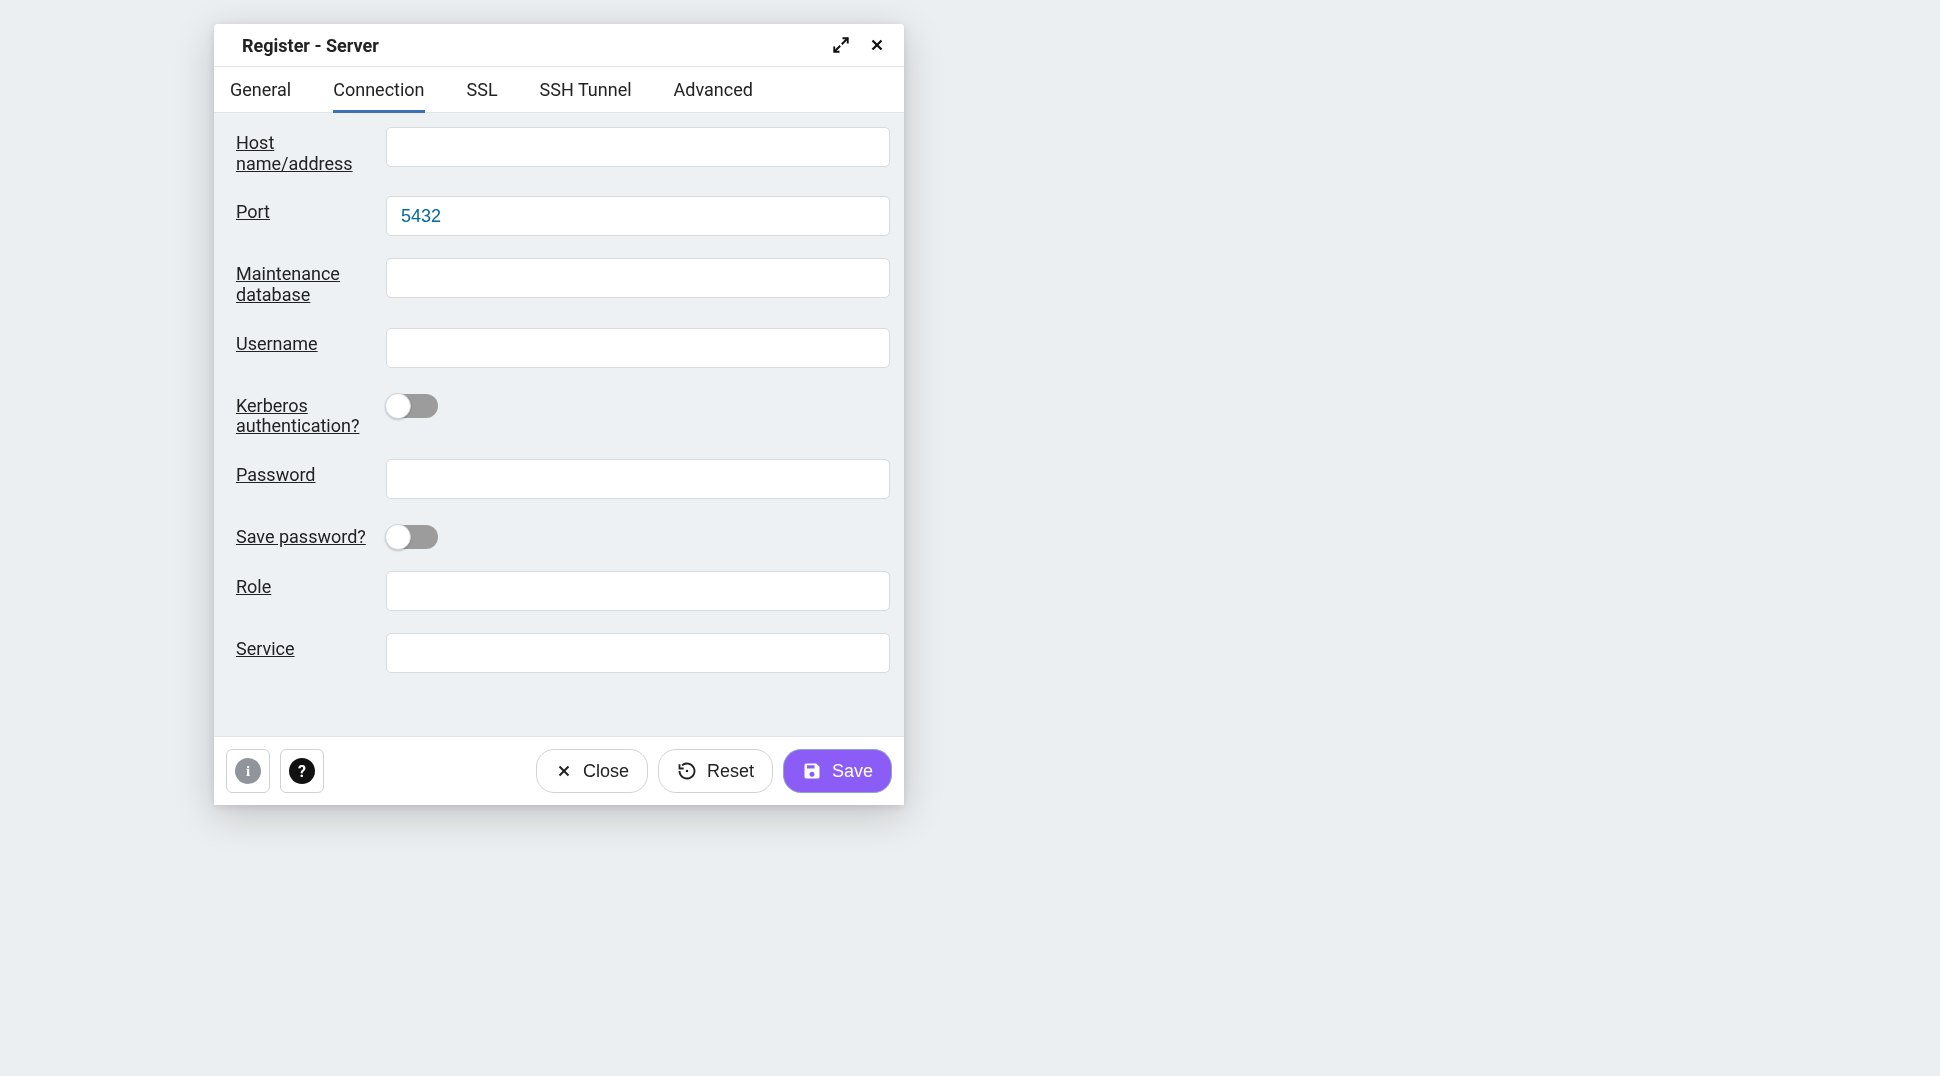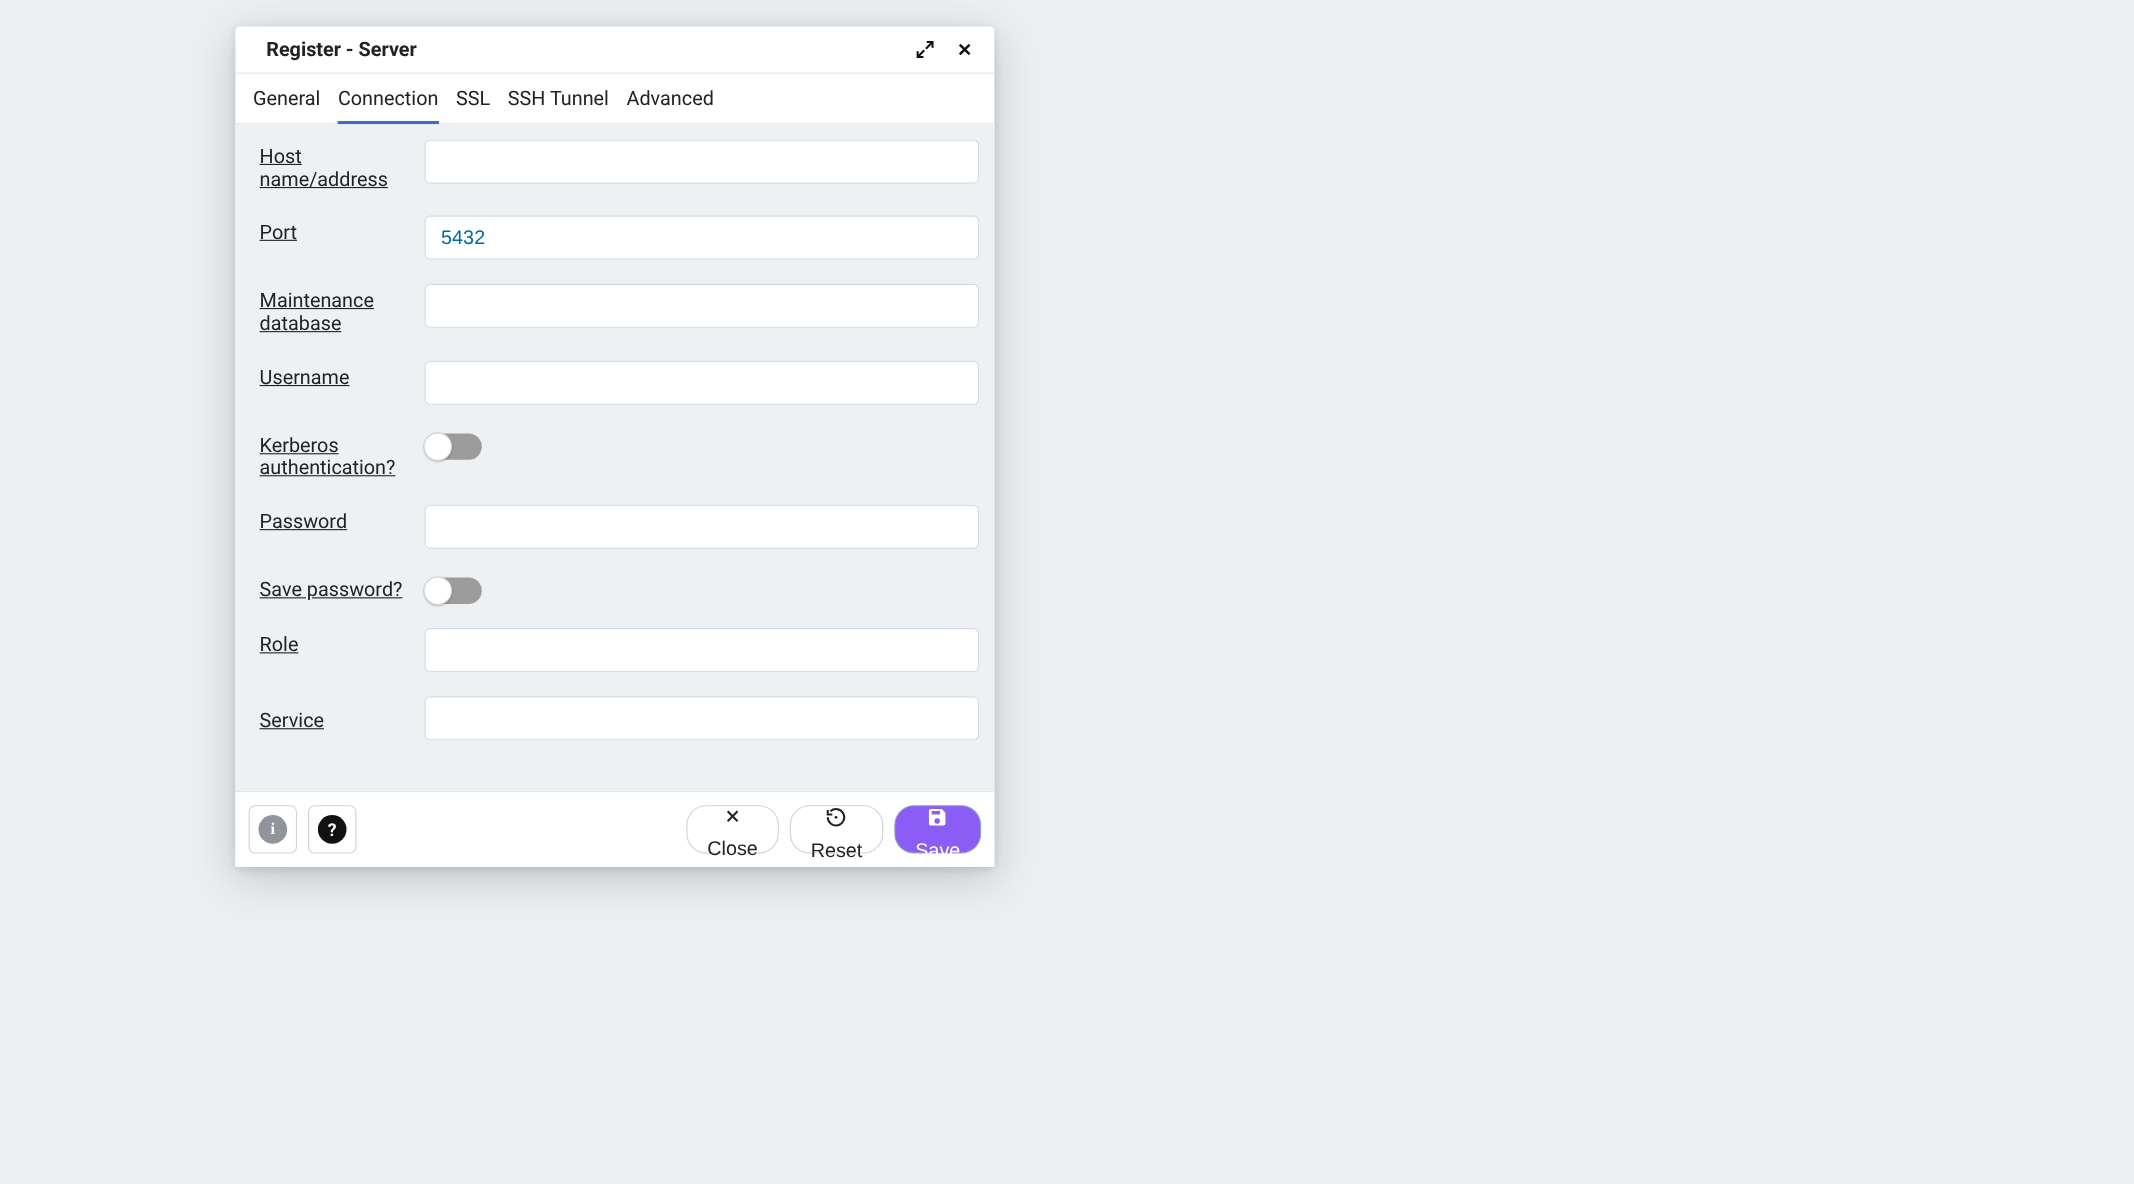--- a/index.html
+++ b/index.html
@@ -38,21 +38,21 @@
     gap: 14px;
   }
   .icon-btn {
     width: 22px; height: 22px;
     display: flex; align-items: center; justify-content: center;
     cursor: pointer;
     color: #111;
   }
   .tabs {
     display: flex;
-    gap: 16px;
+    gap: 42px;
     padding: 0 16px;
     border-bottom: 1px solid #e1e4e8;
   }
   .tab {
     padding: 12px 0 10px 0;
     font-size: 18px;
     color: #222;
     cursor: pointer;
     border-bottom: 3px solid transparent;
     margin-bottom: -1px;
@@ -62,21 +62,21 @@
   }
   .form-body {
     background: #eef1f4;
     padding: 14px 12px 46px 12px;
   }
   .row {
     display: flex;
     align-items: flex-start;
     margin-bottom: 22px;
   }
-  .row:last-child { margin-bottom: 0; align-items: center; }
+  .row:last-child { margin-bottom: 17px; }
   .label {
     width: 160px;
     flex-shrink: 0;
     font-size: 18px;
     color: #222;
     padding-top: 6px;
     padding-left: 10px;
     line-height: 1.15;
     text-decoration: underline;
   }
@@ -156,21 +156,20 @@
     padding: 0 18px;
     border: 1px solid #cfd3d8;
     border-radius: 18px;
     background: #fff;
     font-size: 18px;
     color: #222;
     display: flex;
     align-items: center;
     gap: 10px;
     cursor: pointer;
-    flex-direction: column;
   }
   .btn.primary {
     background: #8b5cf6;
     border-color: #8fa7c4;
     color: #fff;
   }
   .btn svg { flex-shrink: 0; }
 </style>
 </head>
 <body>

